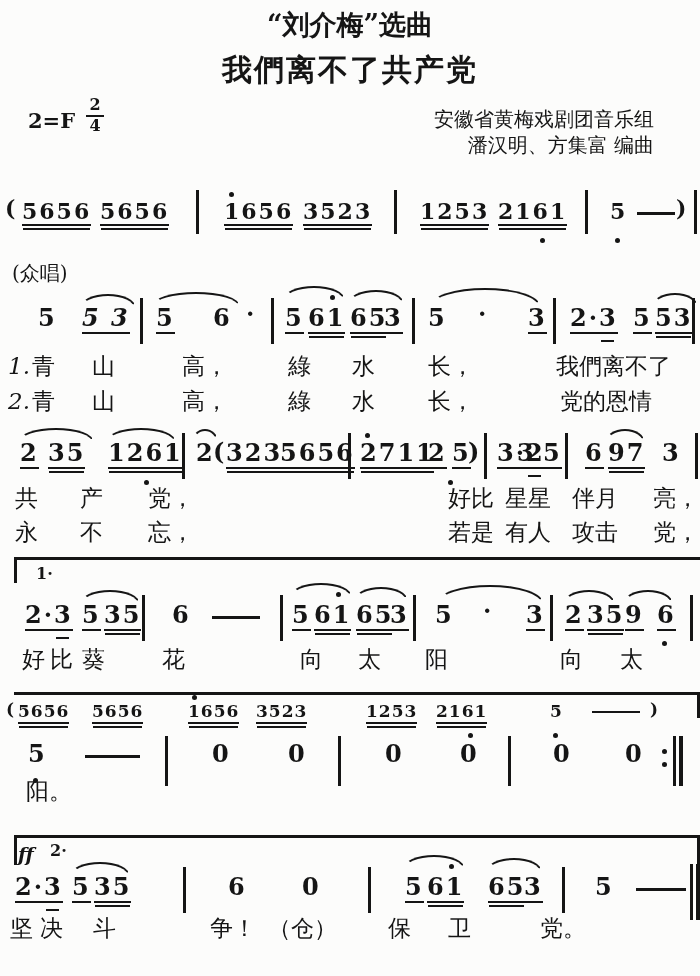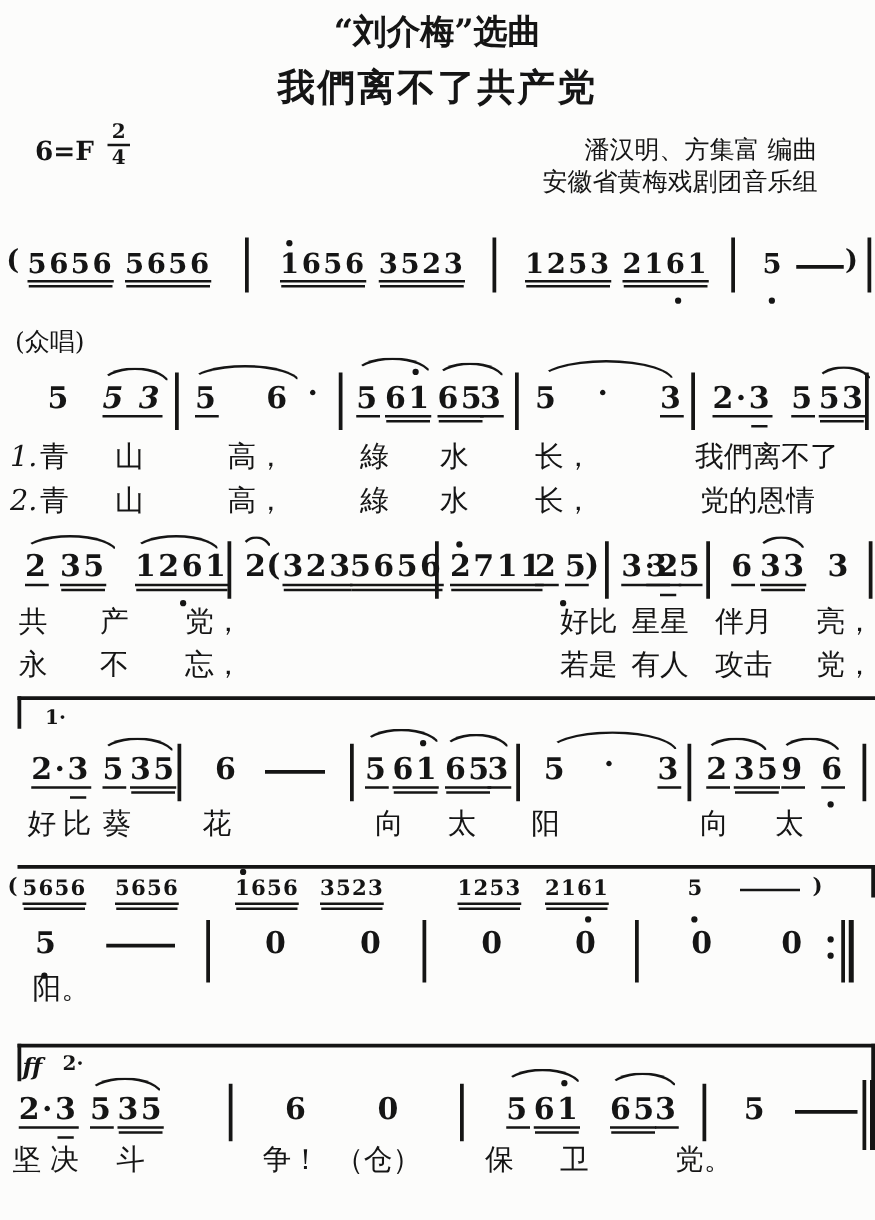--- a/index.html
+++ b/index.html
@@ -38,30 +38,30 @@
   .watermark{position:absolute;font-family:"DejaVu Sans","Liberation Sans",sans-serif;font-size:22px;}
   .wm-pre{font-size:13px;vertical-align:3px;}
 </style>
 </head>
 <body>
 
 <div class="stage">
   <div class="title" style="top:7px;font-size:27px;">“刘介梅”选曲</div>
   <div class="title" style="top:50px;font-size:30px;letter-spacing:2px;">我們离不了共产党</div>
 
-  <div class="key-sig" style="left:28px;top:108px;">6=F</div>
+  <div class="key-sig" style="left:28px;top:108px;">2=F</div>
   <div class="frac" style="left:86px;top:97px;width:18px;">
     <div>2</div>
     <div class="bar"></div>
     <div>4</div>
   </div>
 
   <div class="credits" style="right:46px;top:106px;">
+    <div>安徽省黄梅戏剧团音乐组</div>
     <div>潘汉明、方集富 编曲</div>
-    <div>安徽省黄梅戏剧团音乐组</div>
   </div>
 
   <div id="music">
       <div class="it" style="left: 5px; top: 197px;"><span class="note md paren">(</span></div>
       <div class="it" style="left: 22px; top: 200px;"><span class="note md u2">5656</span></div>
       <div class="it" style="left: 100px; top: 200px;"><span class="note md u2">5656</span></div>
       <div class="it vline" style="left: 196px; top: 190px; width: 2.5px; height: 44px;"></div>
       <div class="it" style="left: 224px; top: 200px;"><span class="note md u2">1656</span></div>
       <div class="it odot" style="left: 229px; top: 192px;"></div>
       <div class="it" style="left: 303px; top: 200px;"><span class="note md u2">3523</span></div>
@@ -139,21 +139,21 @@
       <div class="it" style="left: 452px; top: 441px;"><span class="note  u1">5</span></div>
       <div class="it odot" style="left: 448px; top: 480px;"></div>
       <div class="it" style="left: 468px; top: 440px;"><span class="note paren">)</span></div>
       <div class="it vline" style="left: 484px; top: 433px; width: 2.5px; height: 46px;"></div>
       <div class="it" style="left: 497px; top: 441px;"><span class="note  u1">3·2</span></div>
       <div class="it hline" style="left: 528px; top: 475px; width: 13px; height: 2px;"></div>
       <div class="it" style="left: 517px; top: 441px;"><span class="note  u1">3</span></div>
       <div class="it" style="left: 543px; top: 441px;"><span class="note  u1">5</span></div>
       <div class="it vline" style="left: 565px; top: 433px; width: 2.5px; height: 46px;"></div>
       <div class="it" style="left: 585px; top: 441px;"><span class="note  u1">6</span></div>
-      <div class="it" style="left: 608px; top: 441px;"><span class="note  u2">33</span></div>
+      <div class="it" style="left: 608px; top: 441px;"><span class="note  u2">97</span></div>
       <div class="it slur" style="left: 605px; top: 429px; width: 36px; height: 10px;"></div>
       <div class="it" style="left: 662px; top: 441px;"><span class="note">3</span></div>
       <div class="it vline" style="left: 695px; top: 433px; width: 2.5px; height: 46px;"></div>
       <div class="it" style="left: 15px; top: 487px;"><span class="lyr">共</span></div>
       <div class="it" style="left: 80px; top: 487px;"><span class="lyr">产</span></div>
       <div class="it" style="left: 148px; top: 487px;"><span class="lyr">党，</span></div>
       <div class="it" style="left: 448px; top: 487px;"><span class="lyr">好比</span></div>
       <div class="it" style="left: 505px; top: 487px;"><span class="lyr">星星</span></div>
       <div class="it" style="left: 572px; top: 487px;"><span class="lyr">伴月</span></div>
       <div class="it" style="left: 653px; top: 487px;"><span class="lyr">亮，</span></div>

